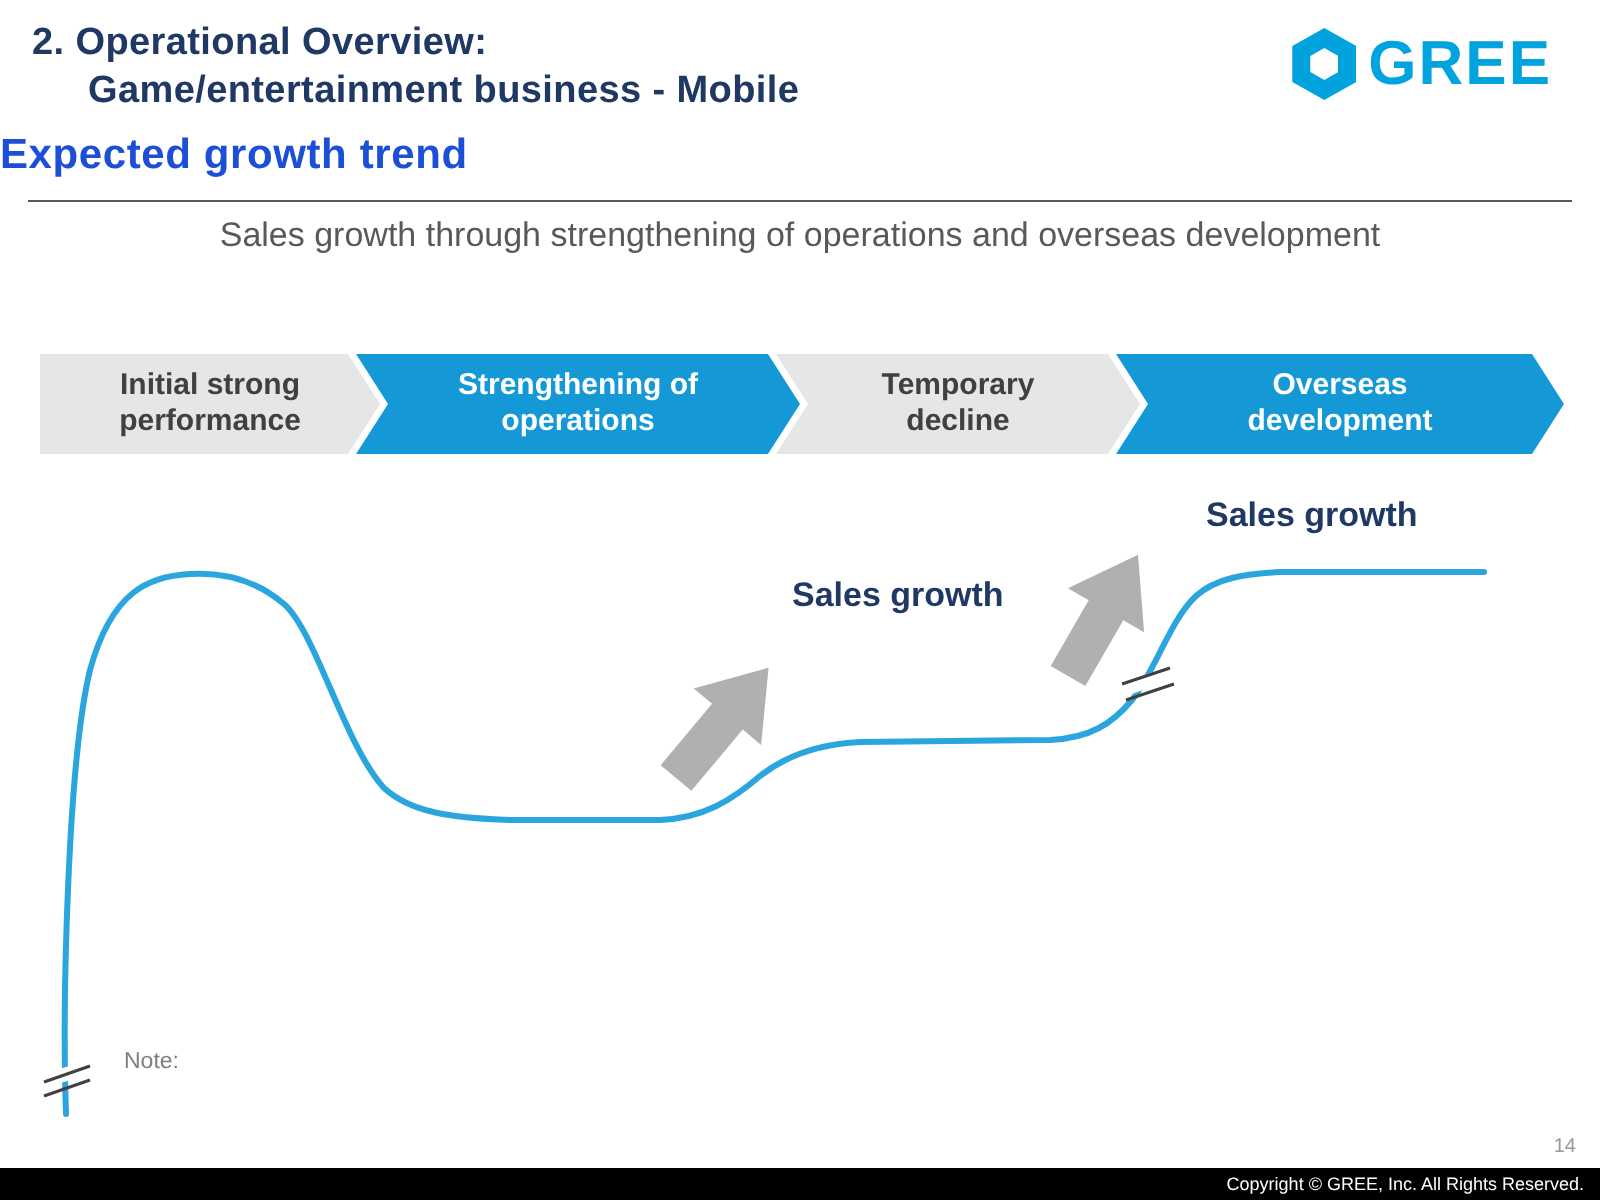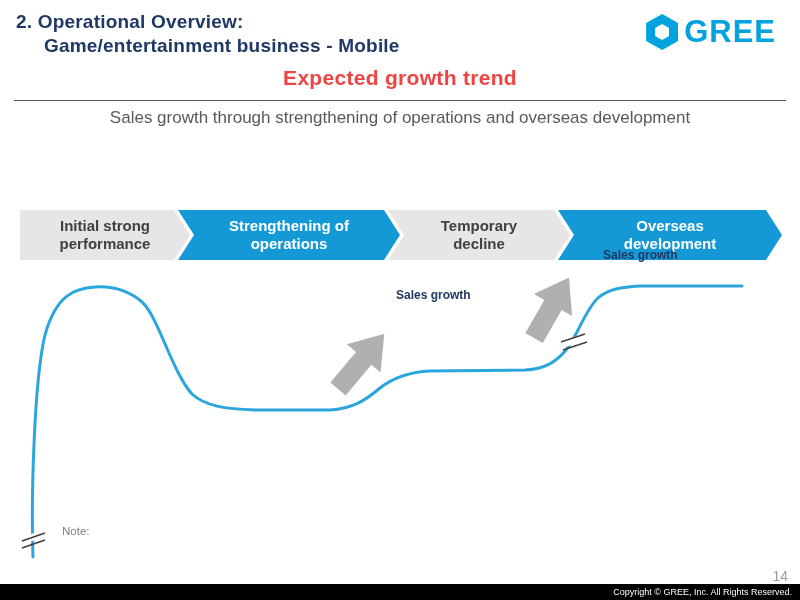--- a/index.html
+++ b/index.html
@@ -5,41 +5,41 @@
   html,body{margin:0;padding:0;}
   body{
     width:800px;height:600px;position:relative;overflow:hidden;
     background:#ffffff;
     font-family:"Liberation Sans", sans-serif;
   }
   .title-block{position:absolute;left:16px;top:10px;color:#1F3864;font-weight:bold;}
   .title-line1{font-size:19px;line-height:24px;letter-spacing:.2px;}
   .title-line2{font-size:19px;line-height:24px;margin-left:28px;letter-spacing:.2px;}
   .heading{
-    position:absolute;left:0;right:0;top:66px;text-align:center;
-    font-size:21px;font-weight:bold;color:#ef4444;letter-spacing:.3px;
+    position:absolute;left:0;right:0;top:66px;text-align:left;
+    font-size:21px;font-weight:bold;color:#1d4ed8;letter-spacing:.3px;
   }
   .rule{position:absolute;left:14px;right:14px;top:100px;border-top:1px solid #595959;}
   .lead{
     position:absolute;left:0;right:0;top:108px;text-align:center;
     font-size:17px;color:#595959;
   }
   .logo{position:absolute;right:24px;top:14px;display:flex;align-items:center;gap:6px;}
   .logo-hex{
     width:32px;height:36px;background:#00A3DD;
     clip-path:polygon(50% 0,100% 25%,100% 75%,50% 100%,0 75%,0 25%);
     position:relative;
   }
   .logo-hex::after{
     content:"";position:absolute;left:9px;top:10px;width:14px;height:16px;background:#ffffff;
     clip-path:polygon(50% 0,100% 25%,100% 75%,50% 100%,0 75%,0 25%);
   }
   .logo-text{font-size:31px;font-weight:bold;color:#00A3DD;letter-spacing:1px;line-height:36px;}
   
-  .process{position:absolute;left:20px;top:177px;width:762px;height:50px;display:flex;margin-top:33px;}
+  .process{position:absolute;left:20px;top:177px;width:762px;height:50px;display:flex;}
   .step{
     height:50px;display:flex;align-items:center;justify-content:center;
     text-align:center;font-weight:bold;font-size:15px;line-height:18px;
   }
   .step .lbl{display:block;margin:0 auto;}
   .step-gray{background:#E7E6E6;color:#404040;}
   .step-blue{background:#1599D6;color:#ffffff;}
   .step1{flex:0 0 170px;clip-path:polygon(0 0,calc(100% - 16px) 0,100% 50%,calc(100% - 16px) 100%,0 100%);}
   .step2,.step3,.step4{
     margin-left:-12px;
@@ -47,26 +47,26 @@
   }
   .step2{flex:0 0 182px;}
   .step3{flex:0 0 222px;}
   .step4{flex:0 0 224px;}
   .step1 .lbl{max-width:125px;}
   .step2 .lbl{max-width:115px;}
   .step3 .lbl{max-width:170px;}
   .step4 .lbl{max-width:135px;}
   
   .diagram-svg{position:absolute;left:0;top:0;width:800px;height:600px;pointer-events:none;}
-  .sales-label{position:absolute;font-size:12px;font-weight:bold;color:#1F3864;}
+  .sales-label{position:absolute;font-size:17px;font-weight:bold;color:#1F3864;}
   .sales-label-1{left:396px;top:288px;}
   .sales-label-2{left:603px;top:248px;}
   
   .note{position:absolute;left:62px;top:524px;font-size:11.5px;line-height:14px;color:#7F7F7F;}
-  .page-number{position:absolute;right:12px;top:568px;font-size:14px;color:#999999;}
+  .page-number{position:absolute;right:12px;top:568px;font-size:10px;color:#999999;}
   .footer-bar{
     position:absolute;left:0;bottom:0;width:800px;height:16px;background:#000000;
     color:#ffffff;font-size:9px;line-height:16px;text-align:right;
     padding-right:8px;box-sizing:border-box;
   }
 </style>
 </head>
 <body>
 
 <div class="title-block">

